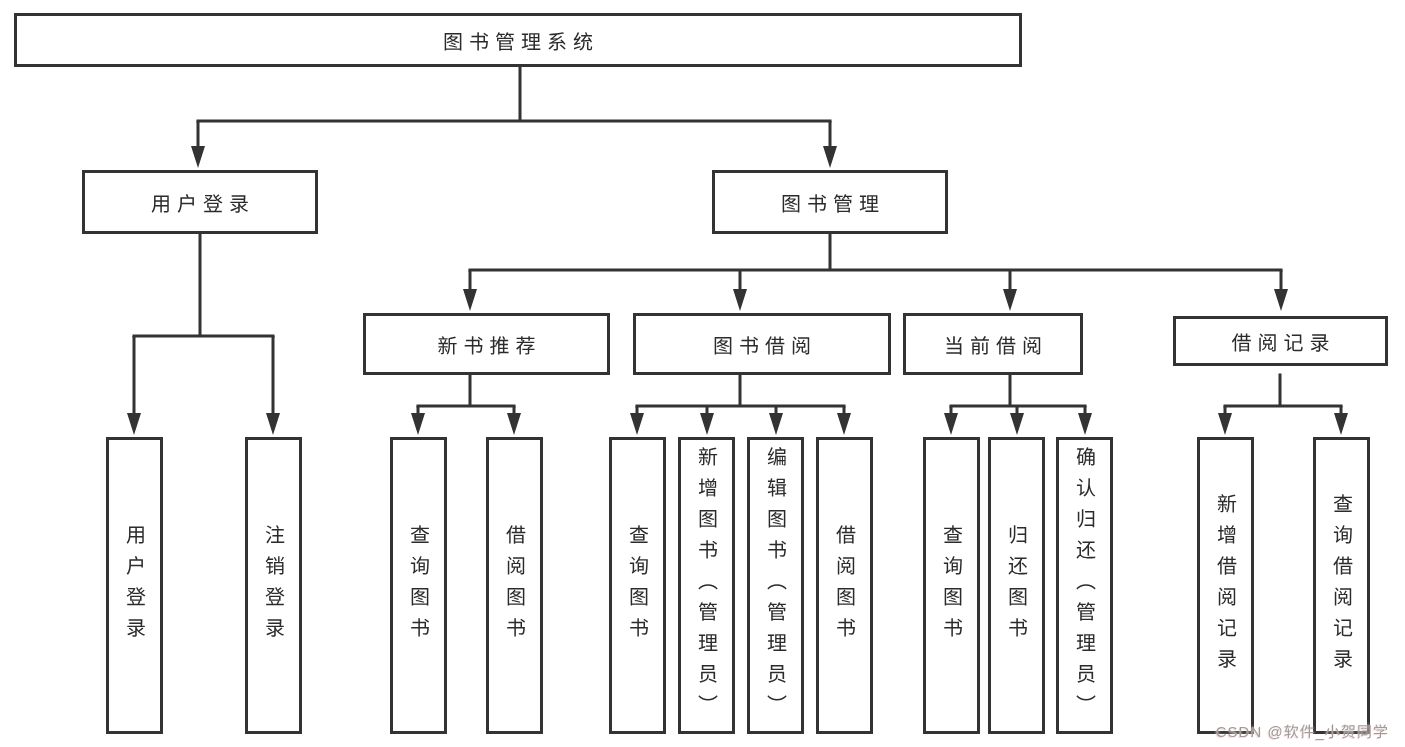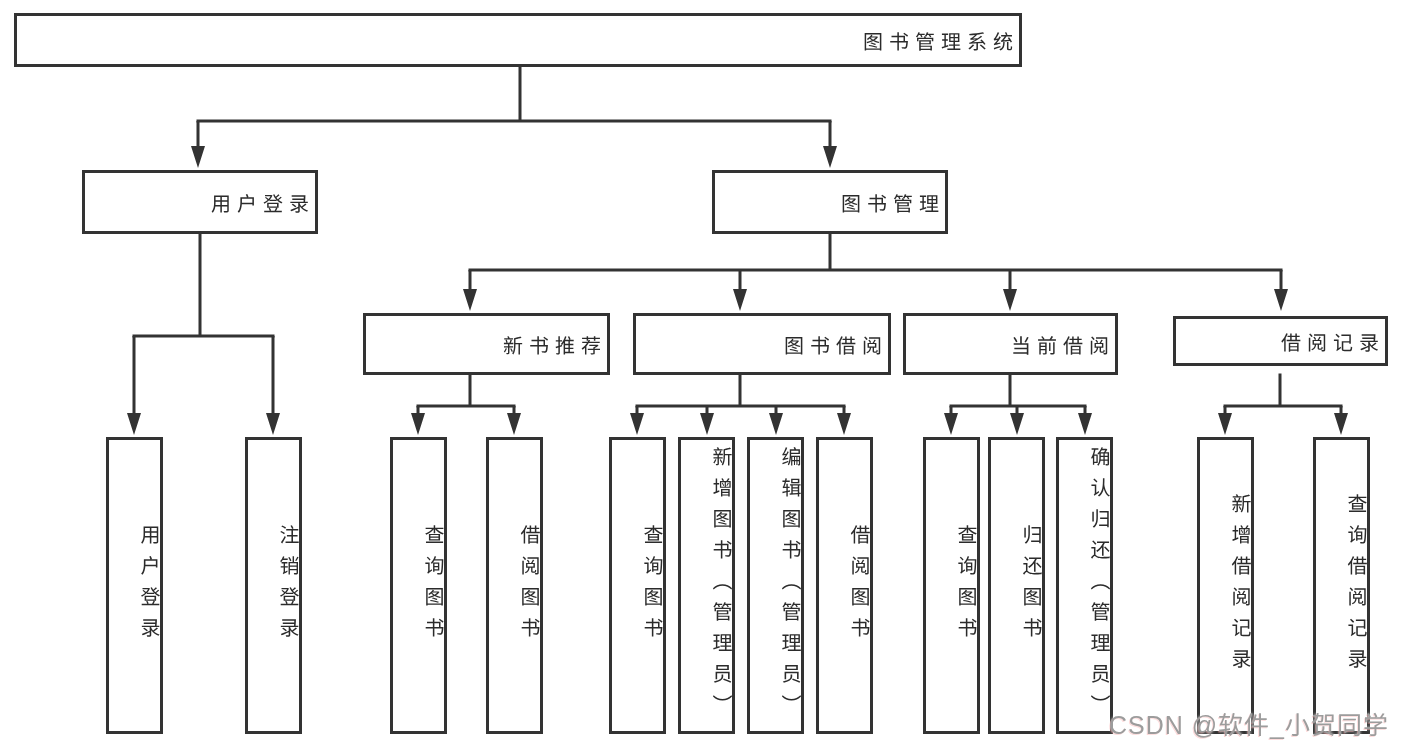--- a/index.html
+++ b/index.html
@@ -23,21 +23,21 @@
     width: 1405px;
     height: 747px;
   }
   .box {
     position: absolute;
     box-sizing: border-box;
     border: 3px solid #333333;
     background: #ffffff;
     display: flex;
     align-items: center;
-    justify-content: flex-end;
+    justify-content: center;
   }
   .hbox .htext {
     font-size: 20px;
     letter-spacing: 6px;
     text-indent: 6px; 
     white-space: nowrap;
     color: #2b2b2b;
   }
   .vbox .vtext {
     writing-mode: vertical-rl;
@@ -45,21 +45,21 @@
     font-size: 20px;
     letter-spacing: 11px;
     line-height: 1.1;
     color: #2b2b2b;
     white-space: nowrap;
   }
   .watermark {
     position: absolute;
     right: 16px;
     bottom: 6px;
-    font-size: 25px;
+    font-size: 15px;
     letter-spacing: 1px;
     color: #9c9c9c;
     text-shadow: 0 0 3px #ffffff, -1px 1px 0 rgba(250,120,120,0.35);
     white-space: nowrap;
   }
 </style>
 </head>
 <body>
 
 <div class="stage">
@@ -80,21 +80,21 @@
   <div class="box hbox" style="left:712px;top:170px;width:236px;height:64px">
     <span class="htext">图书管理</span>
   </div>
 
   <div class="box hbox" style="left:363px;top:313px;width:247px;height:62px">
     <span class="htext">新书推荐</span>
   </div>
   <div class="box hbox" style="left:633px;top:313px;width:258px;height:62px">
     <span class="htext">图书借阅</span>
   </div>
-  <div class="box hbox" style="left:903px;top:313px;width:215px;height:62px">
+  <div class="box hbox" style="left:903px;top:313px;width:180px;height:62px">
     <span class="htext">当前借阅</span>
   </div>
   <div class="box hbox" style="left:1173px;top:316px;width:215px;height:50px">
     <span class="htext">借阅记录</span>
   </div>
 
   <div class="box vbox" style="left:106px;top:437px;width:57px;height:297px">
     <span class="vtext">用户登录</span>
   </div>
   <div class="box vbox" style="left:245px;top:437px;width:57px;height:297px">

